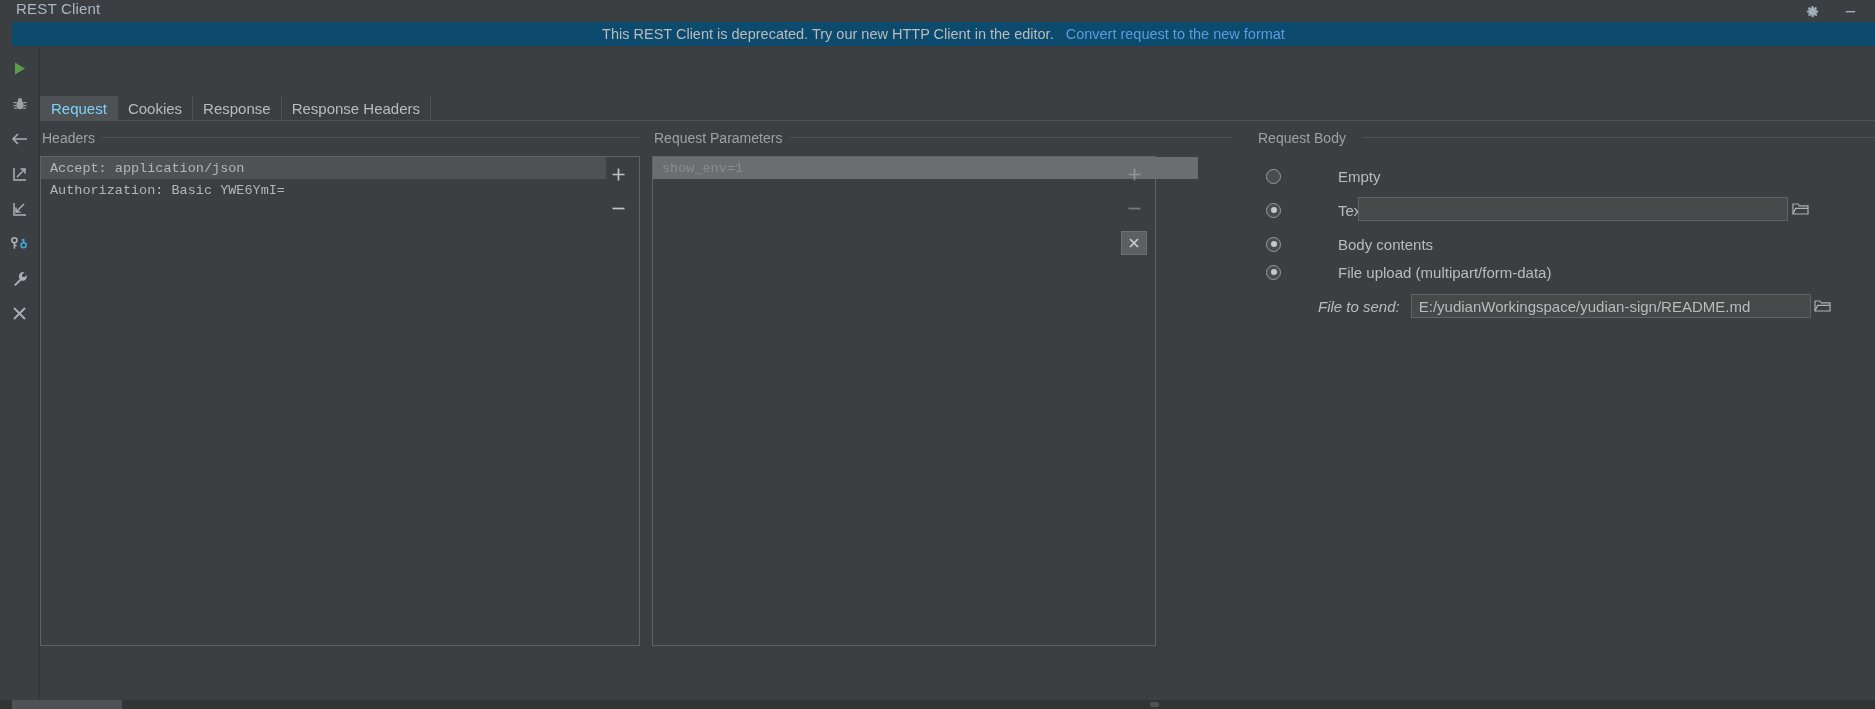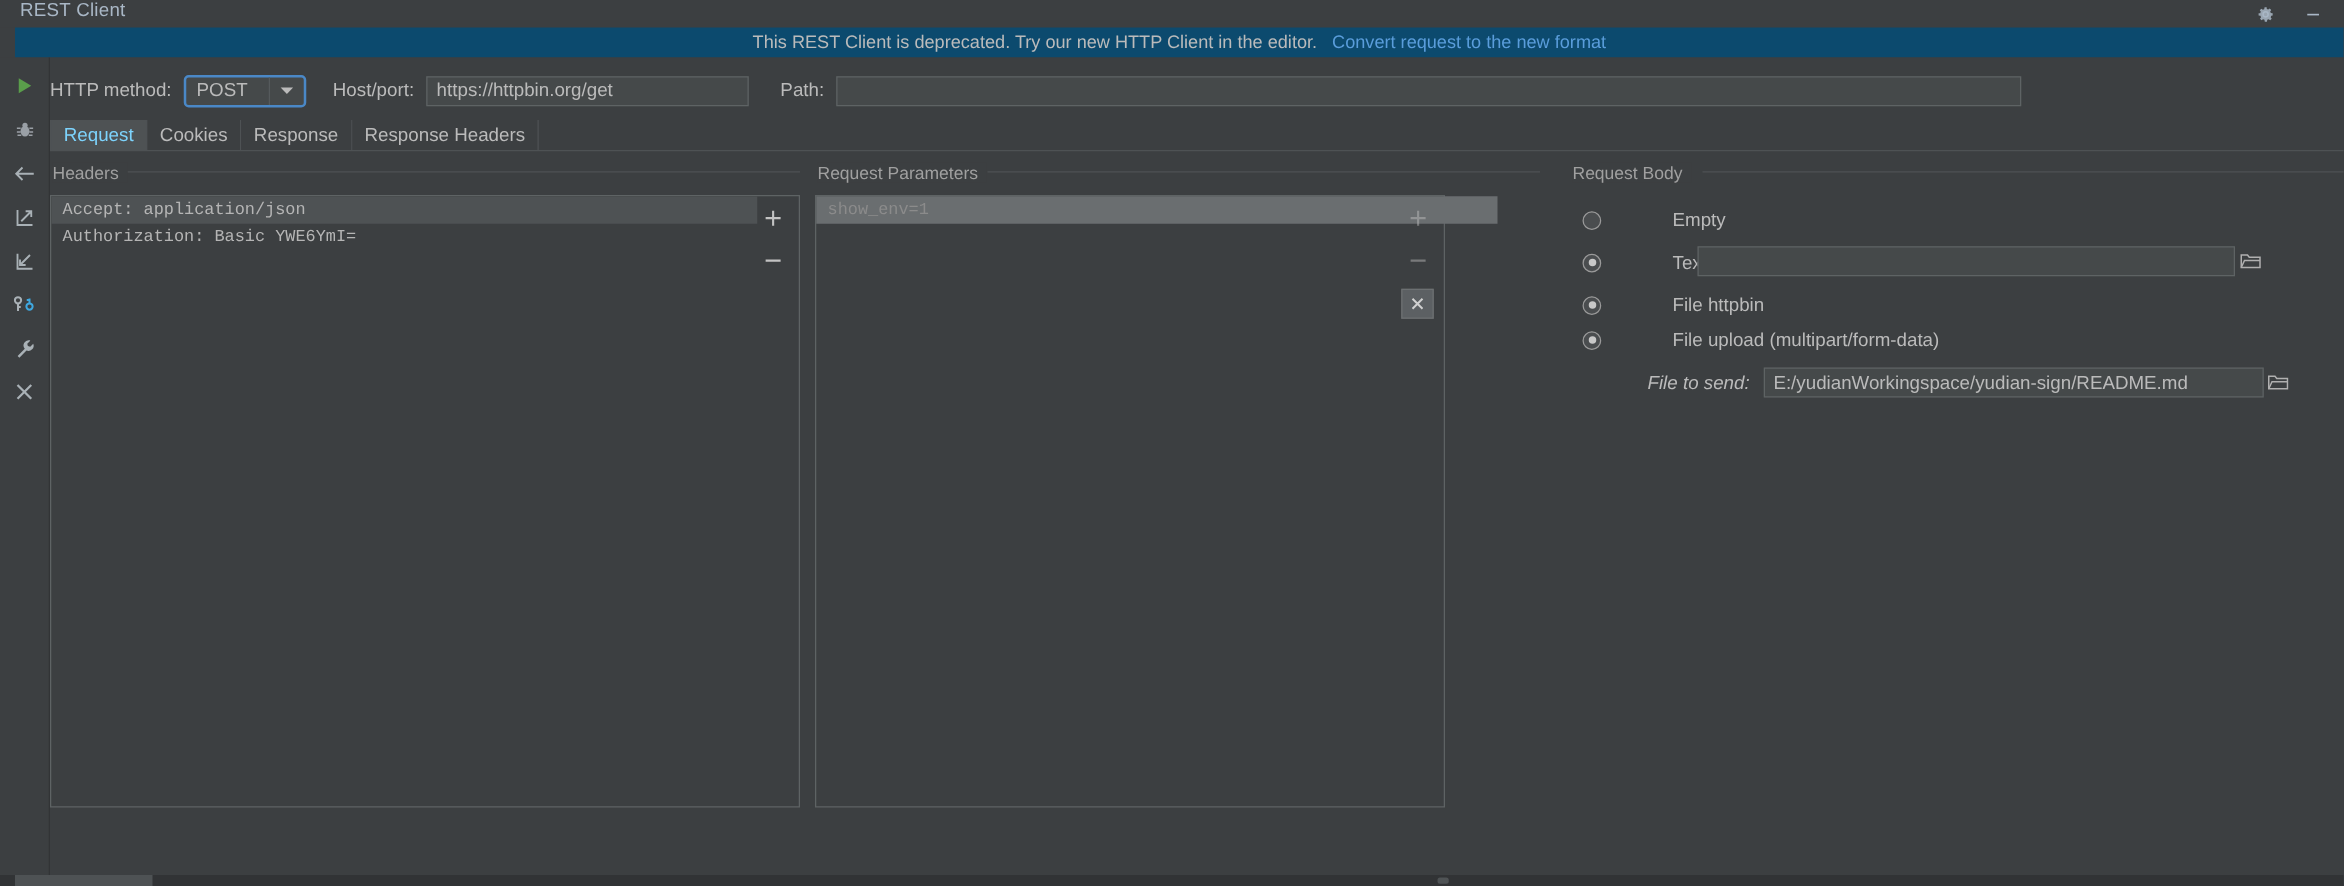--- a/index.html
+++ b/index.html
@@ -220,35 +220,20 @@
   </span>
   <span class="rail-btn">
     <svg width="15" height="15" viewBox="0 0 15 15">
         <path stroke="#a9b1b6" stroke-width="1.8" d="M2 2l11 11M13 2L2 13"></path>
       </svg>
   </span>
 </div>
 
 <div id="content">
 
-  <div id="toolbar">
-    <span class="tb-label" id="method-label">HTTP method:</span>
-    <div id="method-combo">
-      <span id="method-value">POST</span>
-      <span id="method-arrow">
-        <svg width="11" height="7" viewBox="0 0 11 7">
-            <path fill="#bbbbbb" d="M0.5 1h10L5.5 6.2z"></path>
-          </svg>
-      </span>
-    </div>
-    <span class="tb-label" id="host-label">Host/port:</span>
-    <input id="host-input" type="text" value="https://httpbin.org/get" style="">
-    <span class="tb-label" id="path-label">Path:</span>
-    <input id="path-input" type="text" value="" style="">
-  </div>
 
   <div id="tabs">
     <div class="tab active">
         <span>Request</span>
       </div>
     <div class="tab">
         <span>Cookies</span>
       </div>
     <div class="tab">
         <span>Response</span>
@@ -327,21 +312,21 @@
     <input id="text-input" type="text" style="top: 67px; left: 100px;" value="">
     <span id="text-browse" style="top:67px;">
       <svg width="17" height="14" viewBox="0 0 17 14">
           <path fill="none" stroke="#b0b0b0" stroke-width="1.2" d="M1 12V2h5l1.4 1.8H16V12z"></path>
           <path fill="none" stroke="#b0b0b0" stroke-width="1.2" d="M1 12l2.6-5.6H16"></path>
         </svg>
     </span>
 
     <div class="radio-row" style="left:8px; top:102px;">
       <span class="radio checked"></span>
-      <span class="radio-label">File httpbin</span>
+      <span class="radio-label">Body contents</span>
     </div>
 
     <div class="radio-row" style="left:8px; top:130px;">
       <span class="radio checked"></span>
       <span class="radio-label">File upload (multipart/form-data)</span>
     </div>
 
     <div id="file-row" style="top:164px;">
       <span id="file-label">File to send:</span>
       <input id="file-input" type="text" value="E:/yudianWorkingspace/yudian-sign/README.md" style="">

